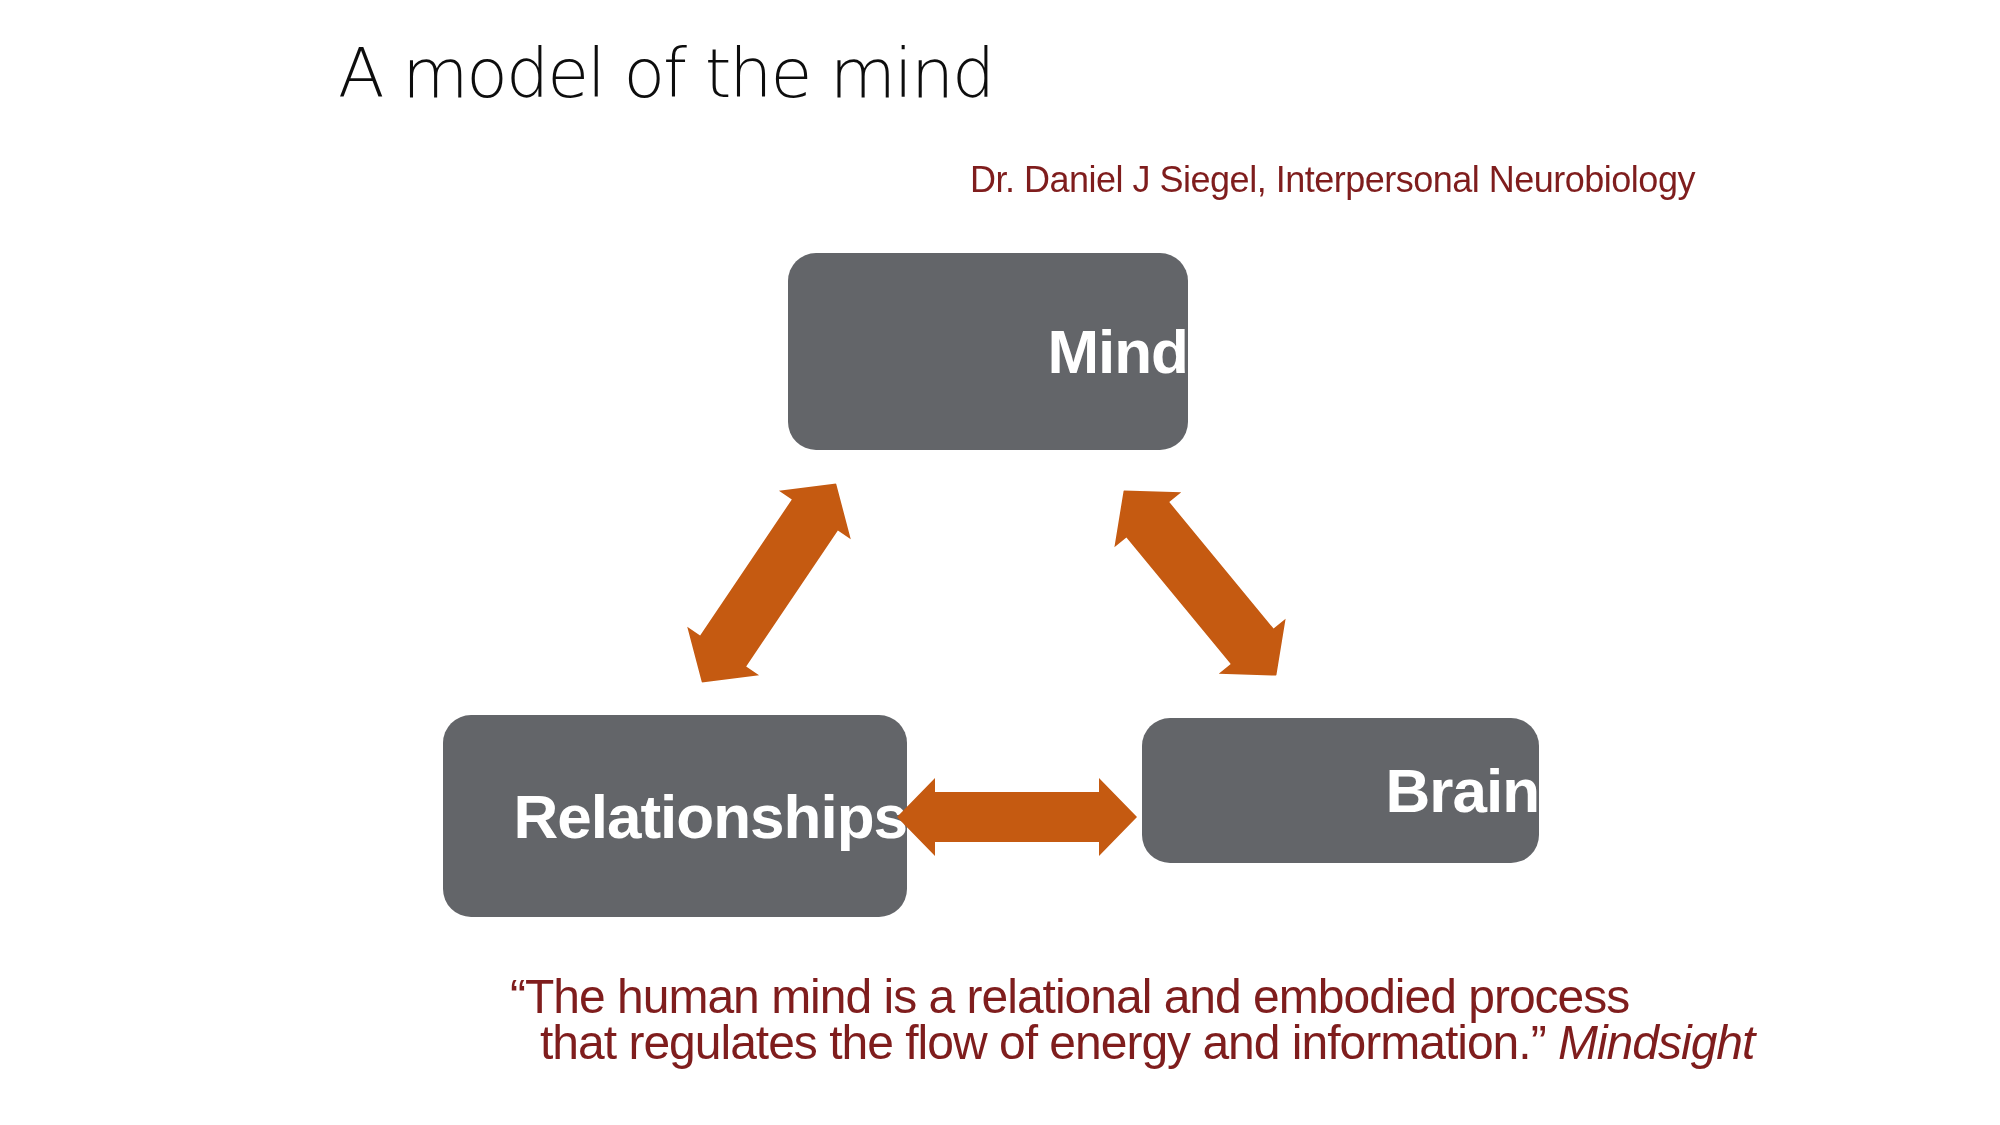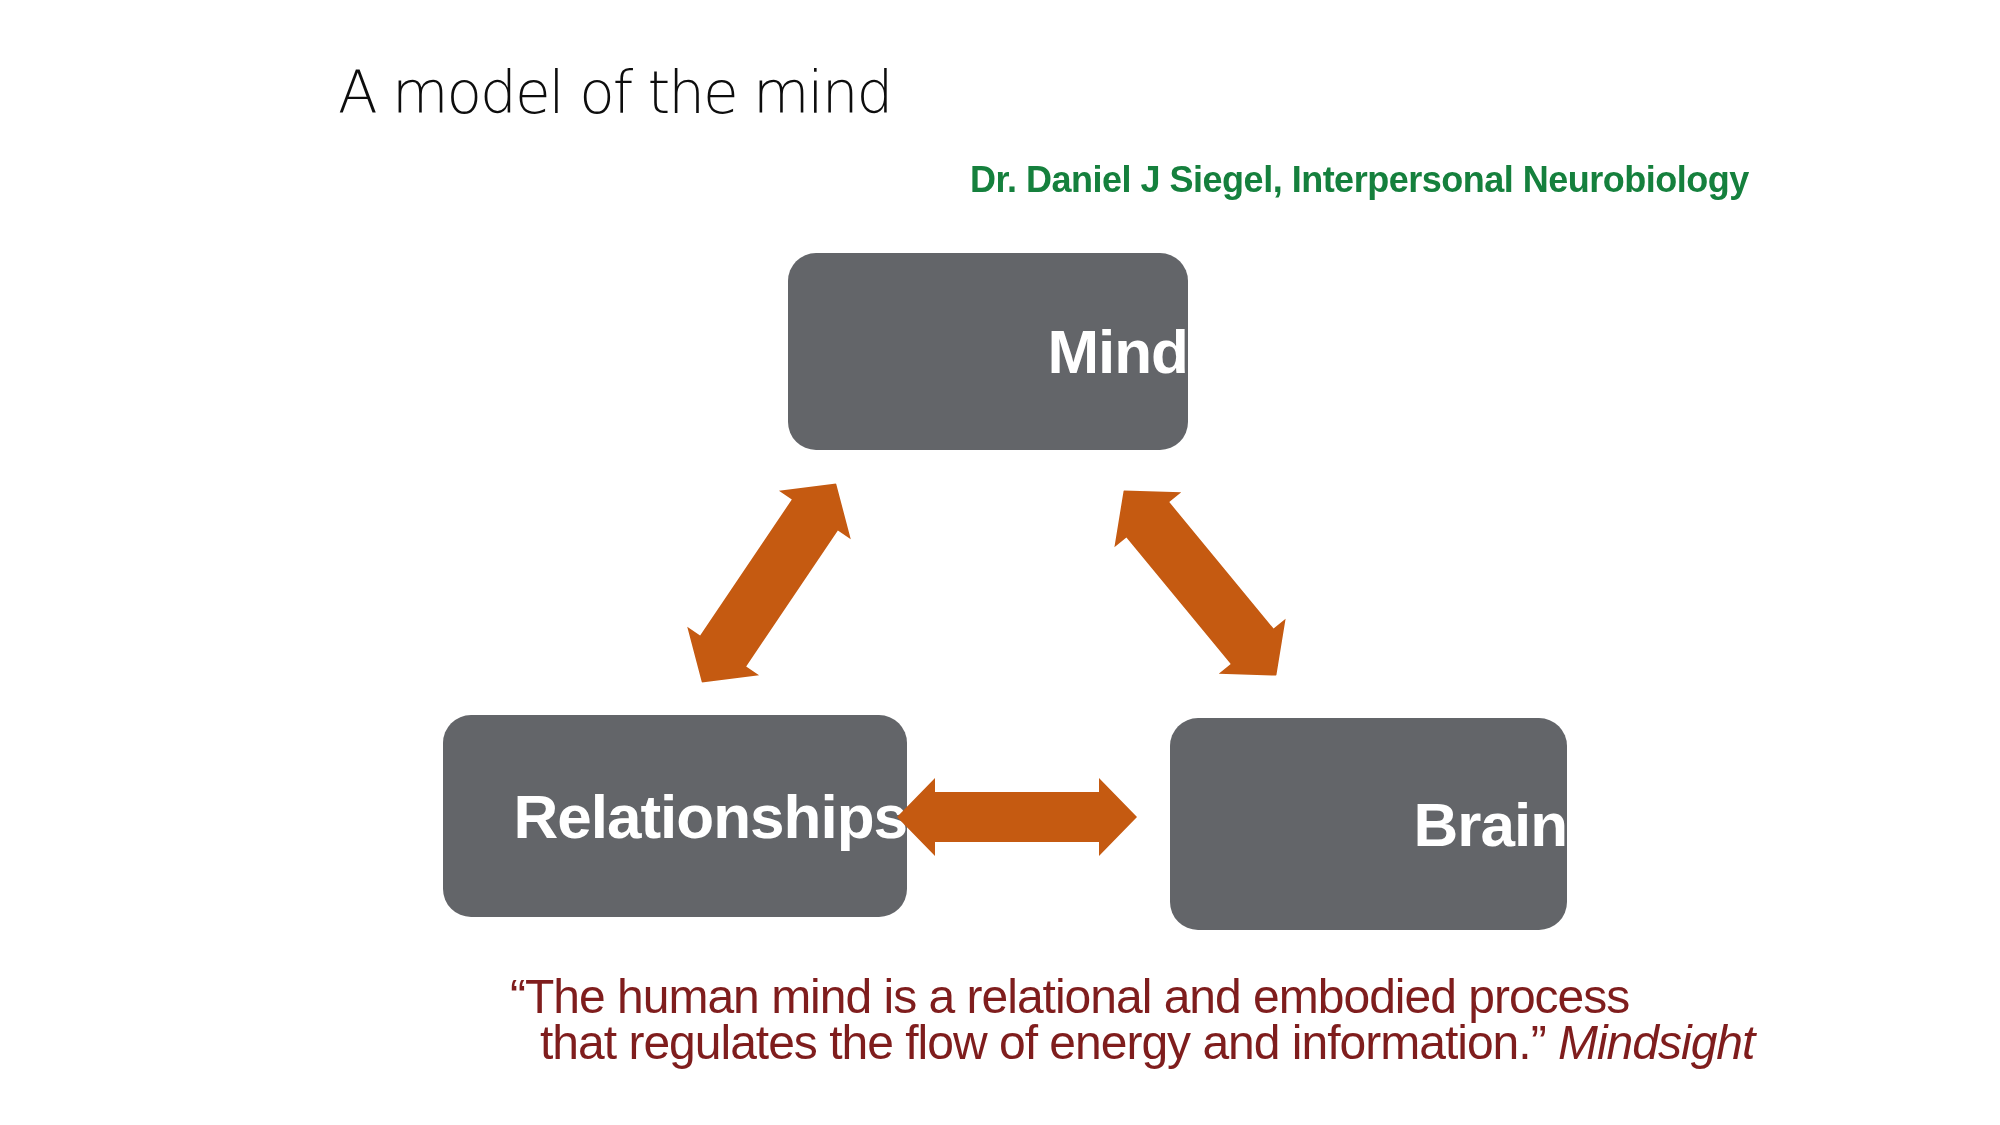--- a/index.html
+++ b/index.html
@@ -12,60 +12,60 @@
     width: 2000px;
     height: 1125px;
     background: #ffffff;
     overflow: hidden;
     font-family: "Liberation Sans", sans-serif;
     color: #000000;
   }
   .title {
     position: absolute;
     left: 338px;
-    top: 64px;
+    top: 40px;
     margin: 0;
     font-family: "DejaVu Sans", "Liberation Sans", sans-serif;
     font-weight: 200;
-    font-size: 58px;
+    font-size: 68px;
     line-height: 1.0;
     letter-spacing: -2px;
     color: #0d0d0d;
     white-space: nowrap;
   }
   .subtitle {
     position: absolute;
     left: 970px;
     top: 158px;
     margin: 0;
     font-size: 36px;
-    font-weight: 700;
+    font-weight: 400;
     letter-spacing: -0.5px;
     line-height: 1.2;
-    color: #15803d;
+    color: #7f1d1d;
     white-space: nowrap;
   }
   .node {
     position: absolute;
     background: #636569;
     border-radius: 28px;
     display: flex;
     align-items: center;
     justify-content: flex-end;
   }
   .node .node-label {
     color: #ffffff;
     font-weight: 700;
     font-size: 62px;
     letter-spacing: -1px;
     white-space: nowrap;
   }
   .node-mind          { left: 788px;  top: 253px; width: 400px; height: 197px; }
   .node-relationships { left: 443px;  top: 715px; width: 424px; height: 202px; padding-left: 40px; }
-  .node-brain         { left: 1170px; top: 718px; width: 397px; height: 212px; }
+  .node-brain         { left: 1142px; top: 718px; width: 397px; height: 145px; }
 
   .arrow { position: absolute; display: block; }
   .arrow polygon { fill: #C55A11; }
   .arrow-mind-relationships {
     left: 649px; top: 533px; width: 240px; height: 100px;
     transform: rotate(-56deg);
   }
   .arrow-mind-brain {
     left: 1080px; top: 533px; width: 240px; height: 100px;
     transform: rotate(50.5deg);

